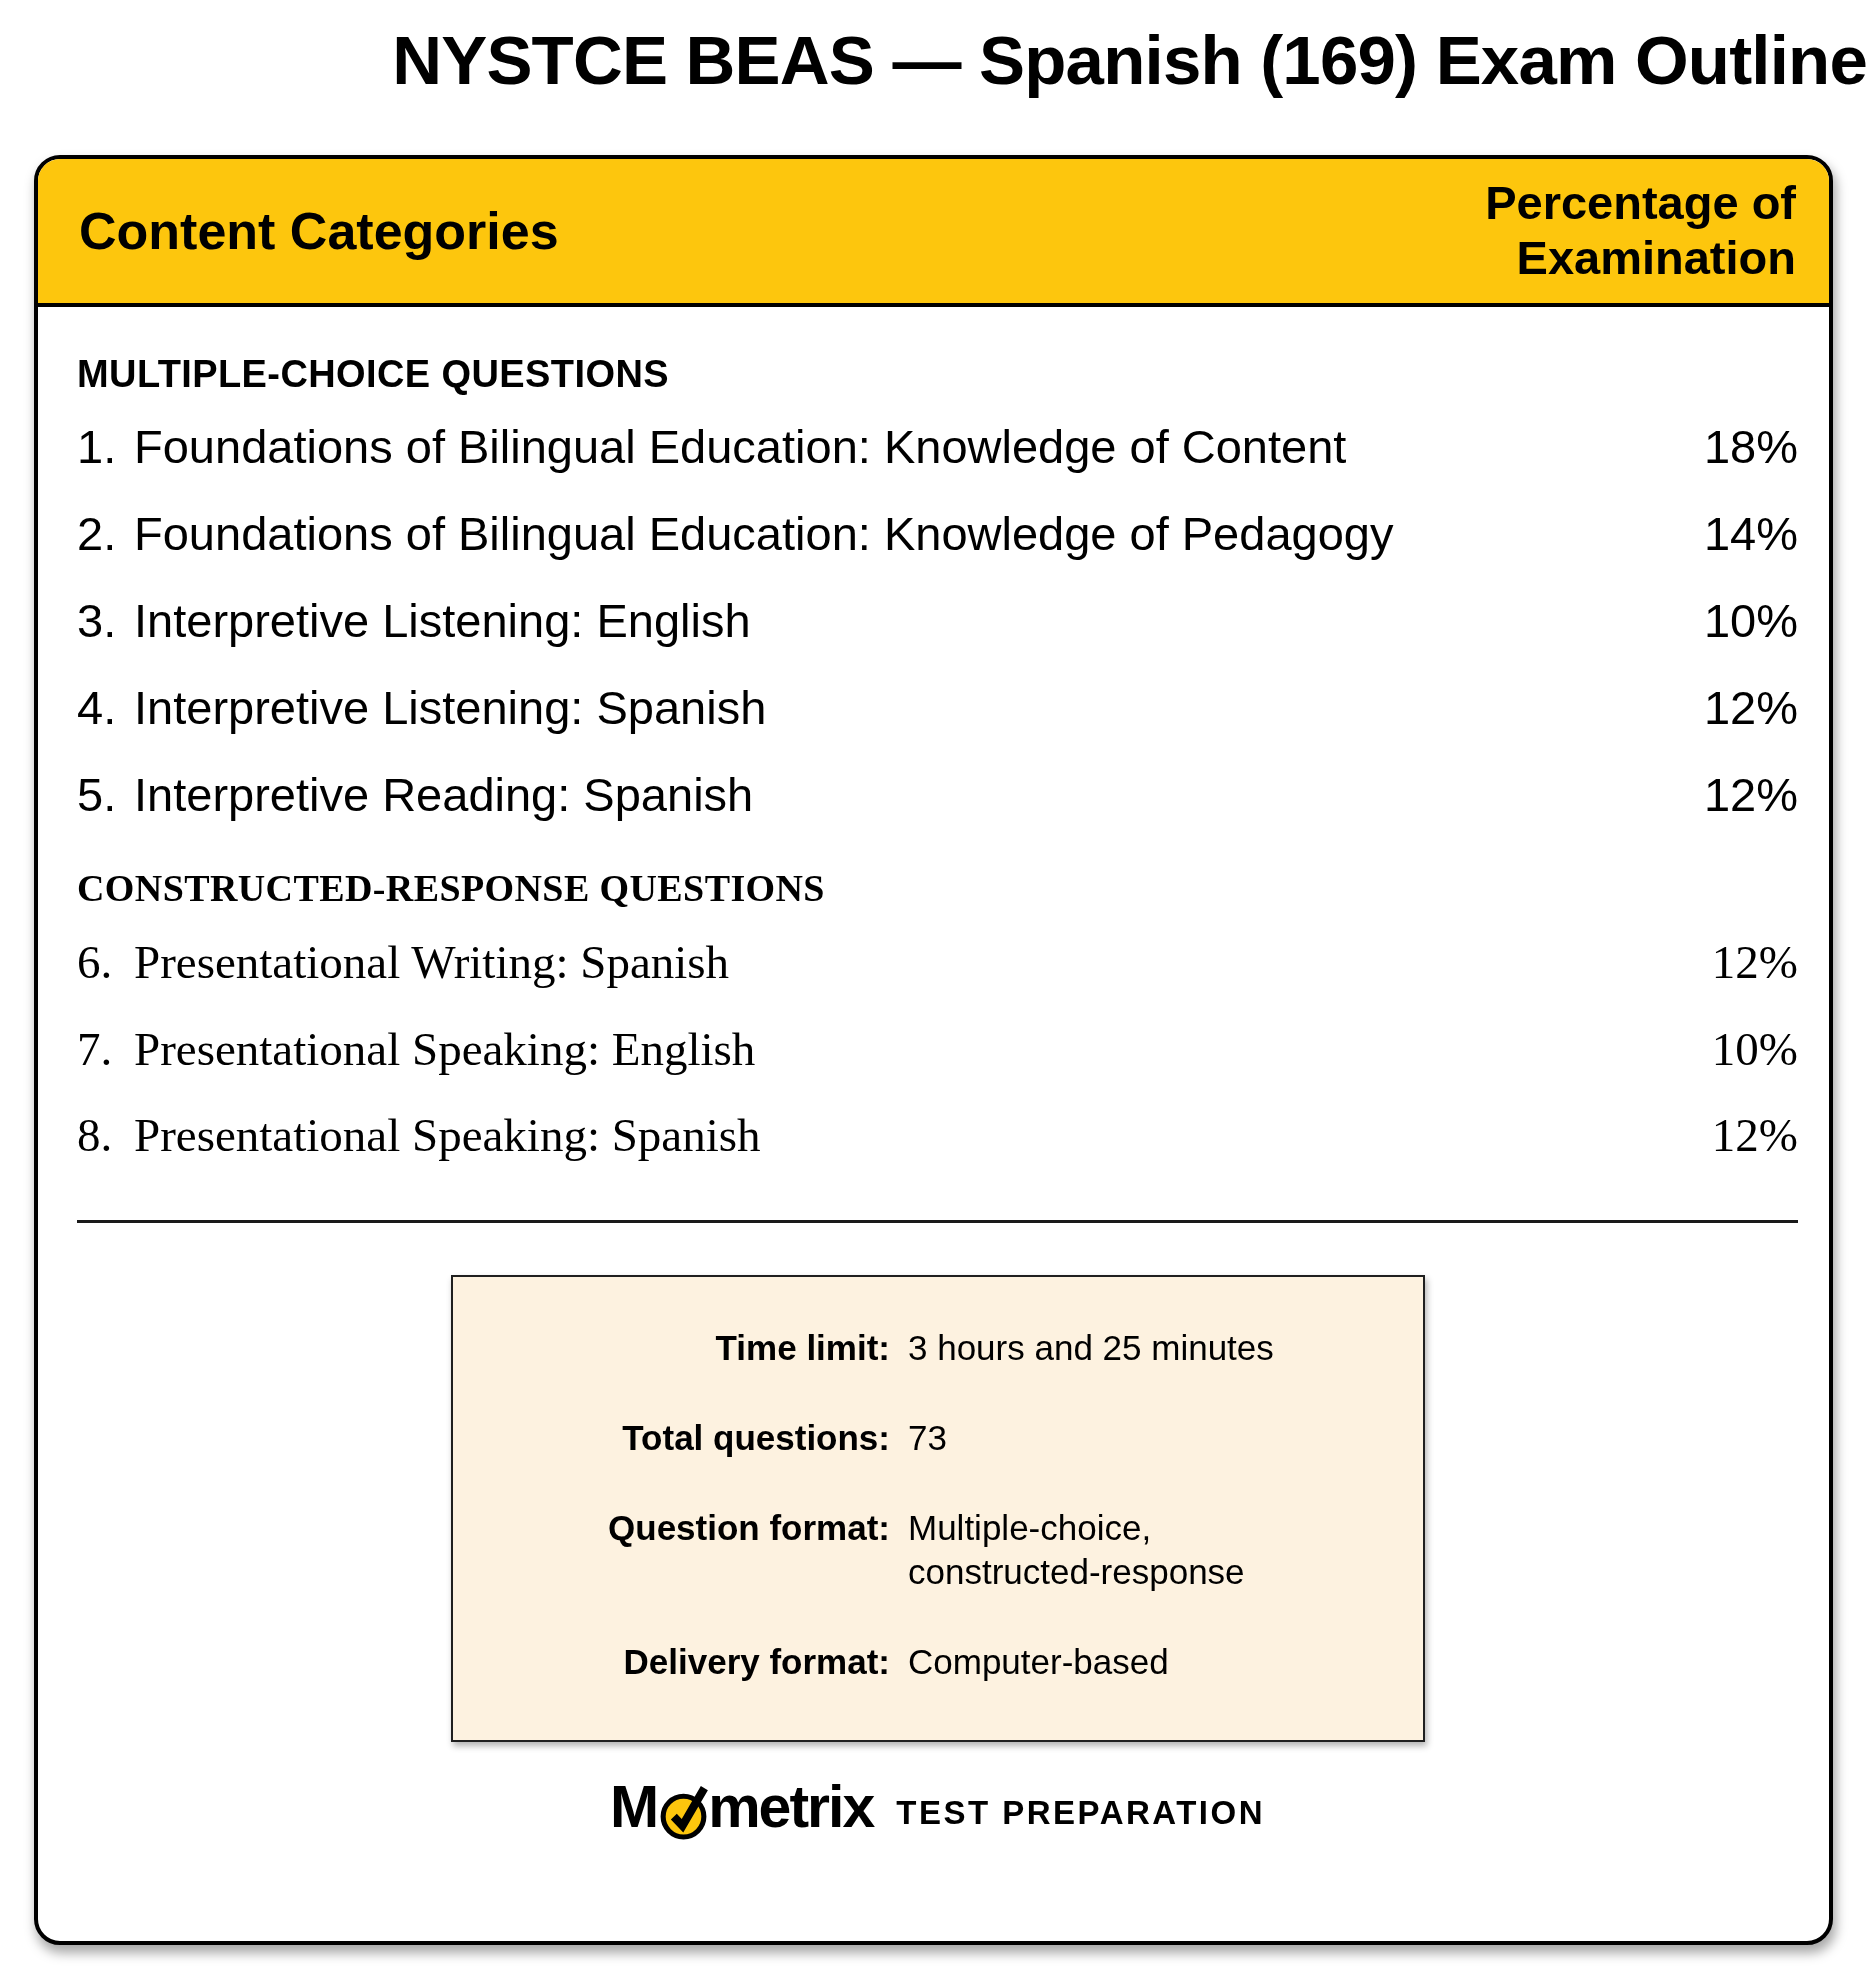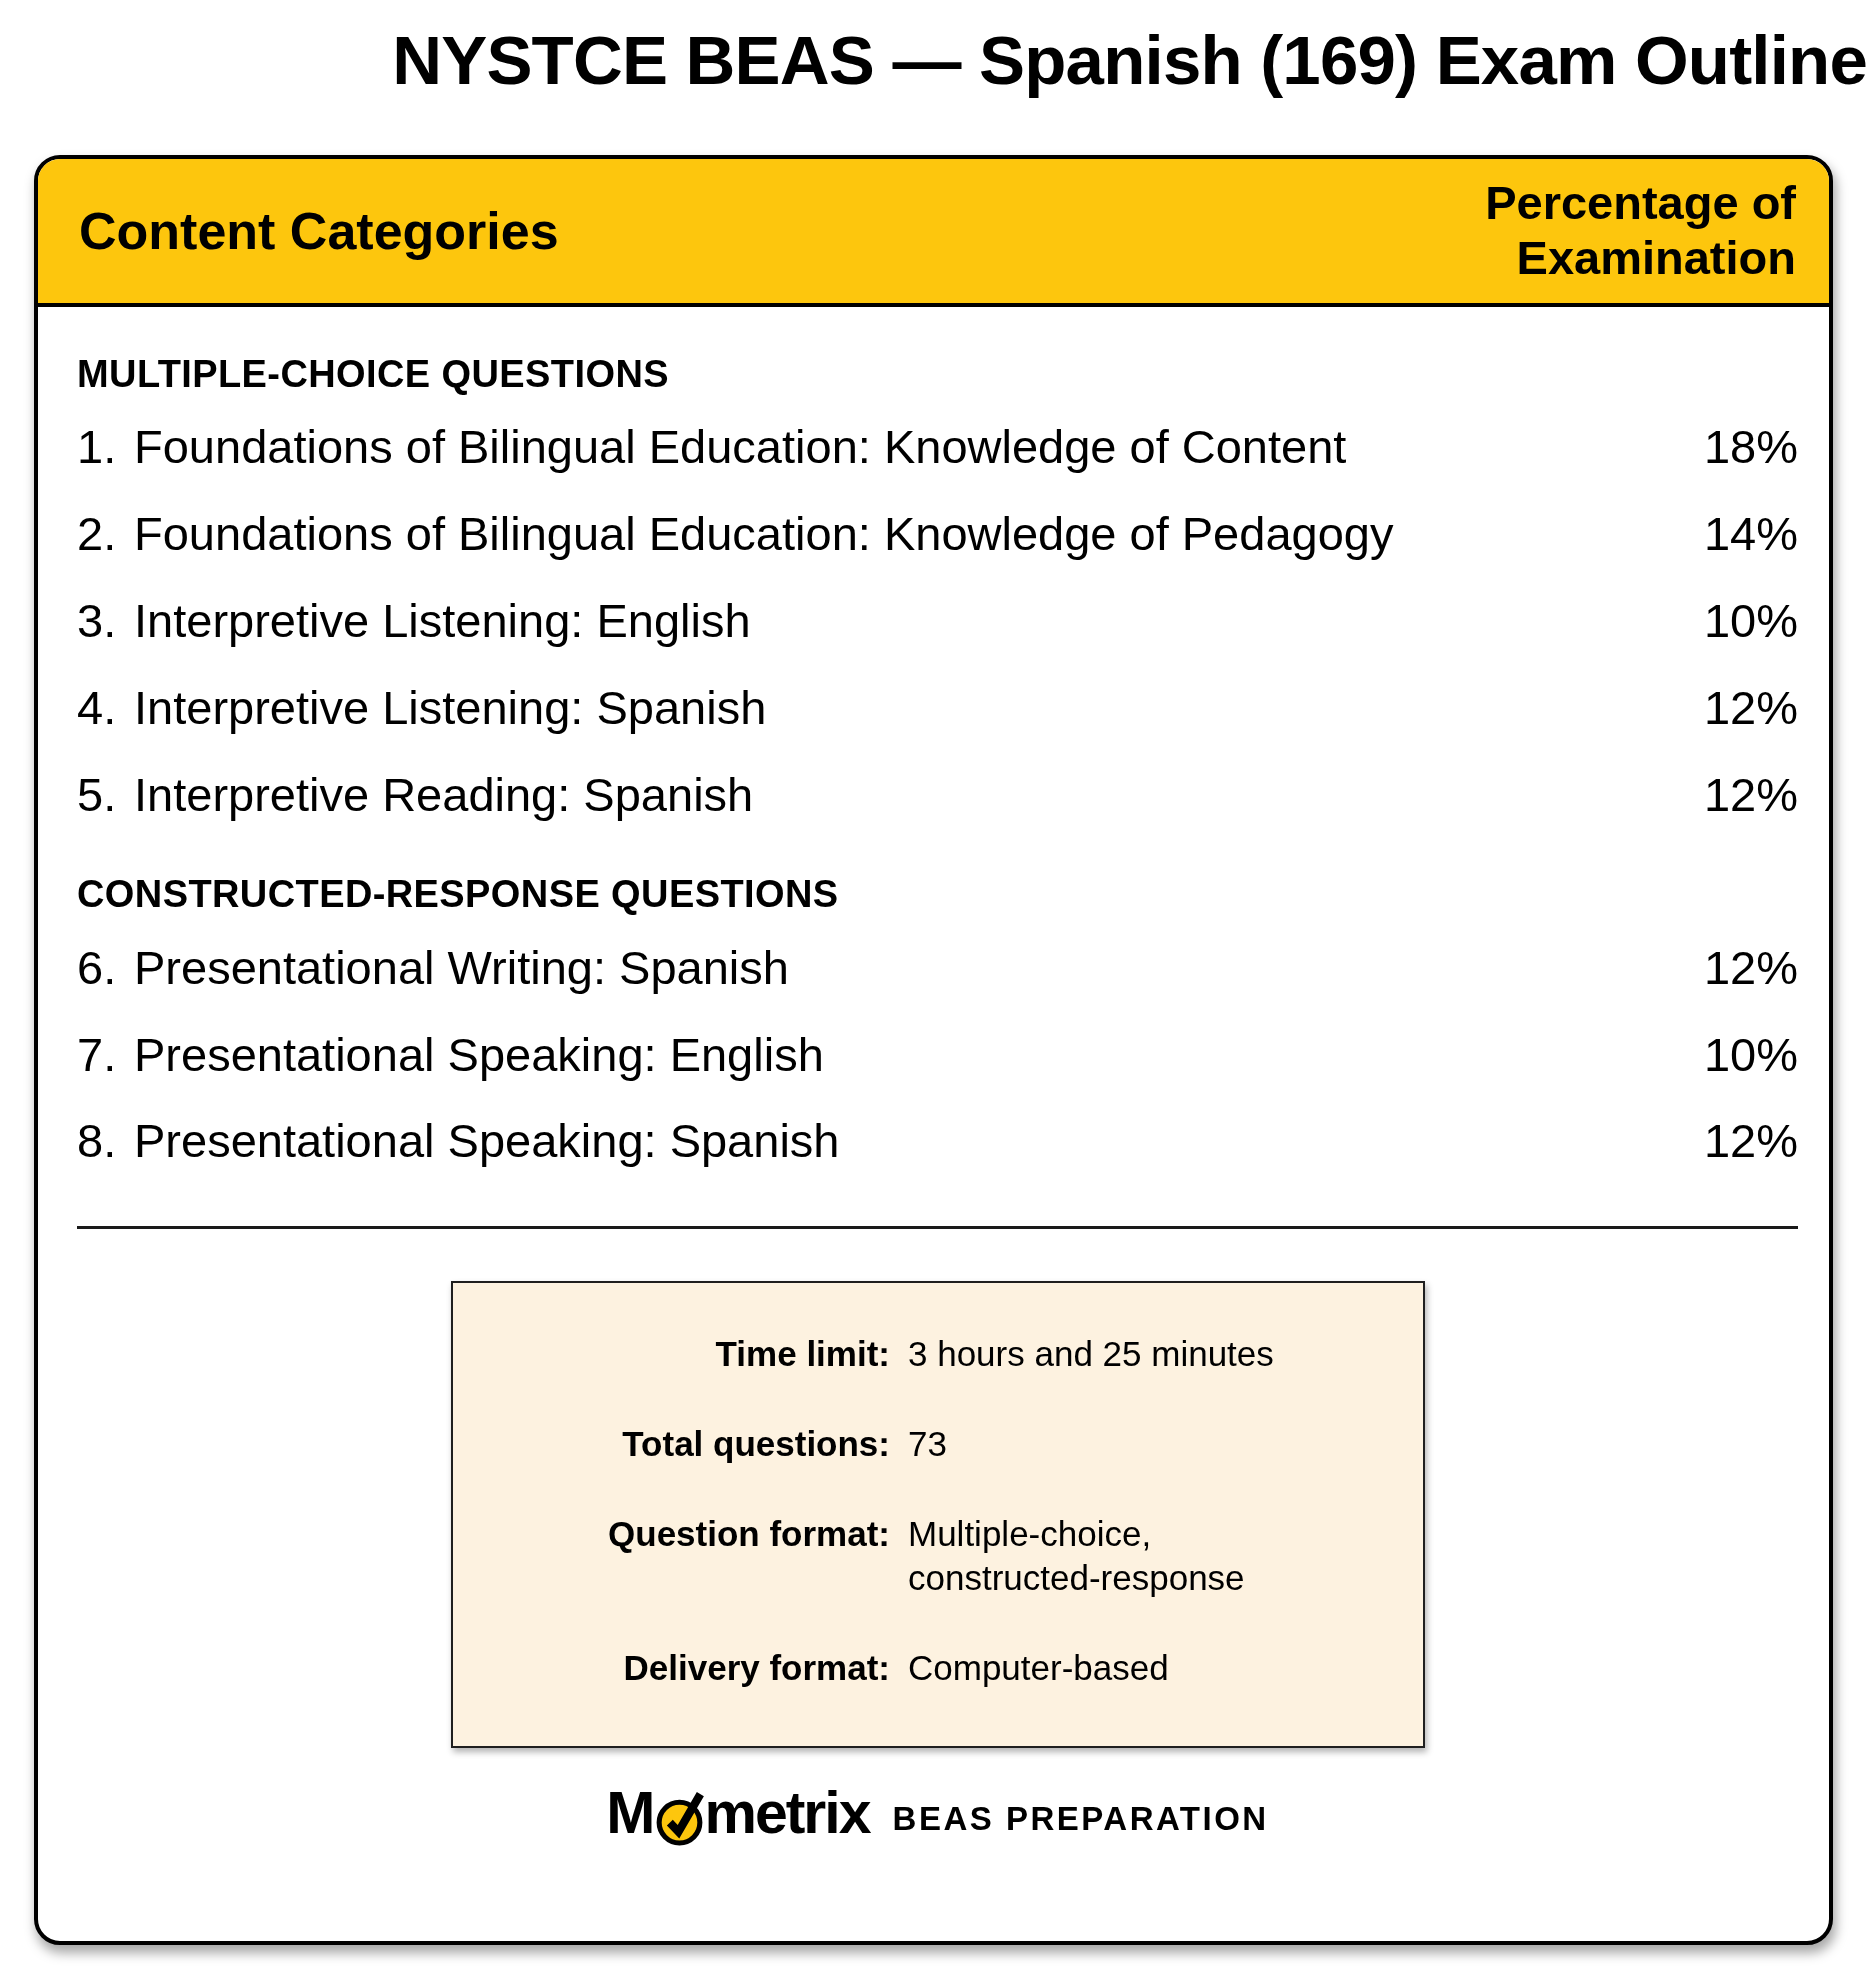--- a/index.html
+++ b/index.html
@@ -59,21 +59,22 @@
   .card-body {
     padding: 36px 31px 0 39px;
   }
   .section-heading {
     font-size: 38px;
     font-weight: 700;
     margin: 9.8px 0 8.2px 0;
     letter-spacing: 0.4px;
   }
   .section.second {
-    margin-top: 35px;
+    margin-top: 28px;
+    font-family: Liberation Serif, serif;
   }
   .trow {
     display: flex;
     align-items: baseline;
     padding: 16.4px 0;
     font-size: 47px;
     line-height: 1.15;
   }
   .trow .num { width: 57px; flex: none; }
   .trow .label { flex: 1; }
@@ -215,18 +216,18 @@
 
     <div class="logo-row">
       <span class="logo-m">M</span>
       <span class="logo-circle">
         <svg width="51" height="57" viewBox="0 0 100 112" style="overflow:visible; display:block;">
           <circle cx="50" cy="66" r="40" fill="#FDC60D" stroke="#000000" stroke-width="10"></circle>
           <path d="M31 66 L48 84 L91 10" fill="none" stroke="#000000" stroke-width="16"></path>
         </svg>
       </span>
       <span class="logo-metrix">metrix</span>
-      <span class="logo-tagline">BEAS PREPARATION</span>
+      <span class="logo-tagline">TEST PREPARATION</span>
     </div>
 
   </div>
 </div>
 
 
 </body></html>

